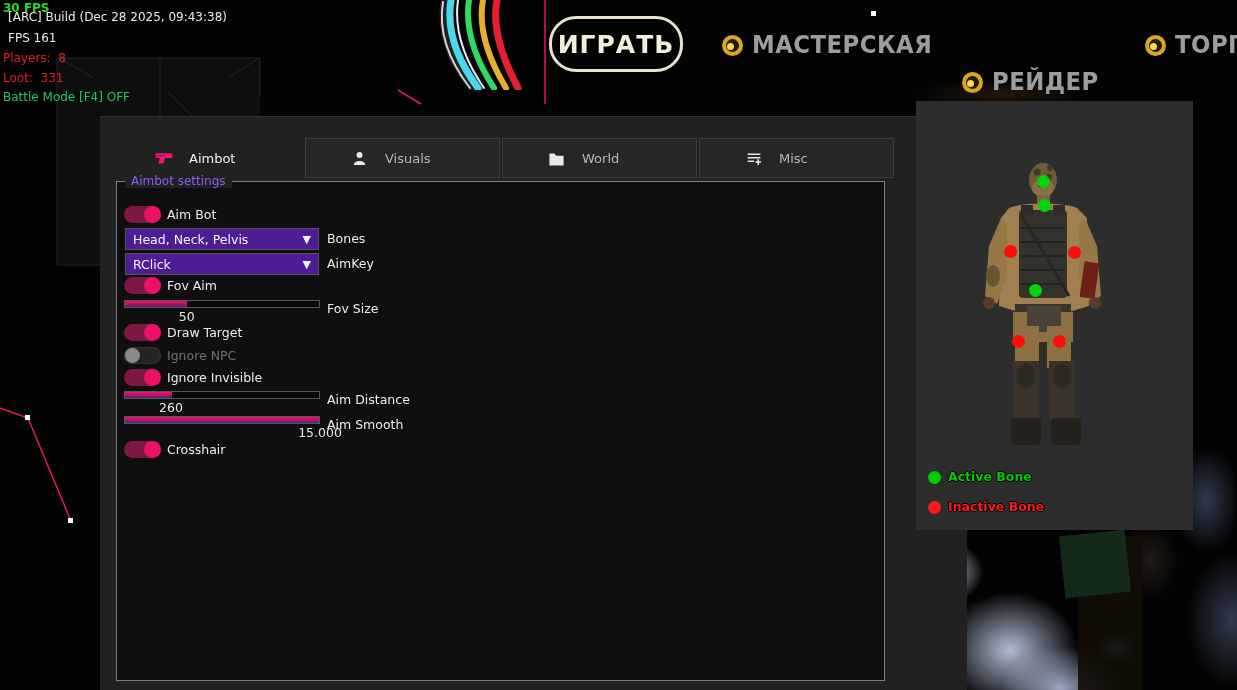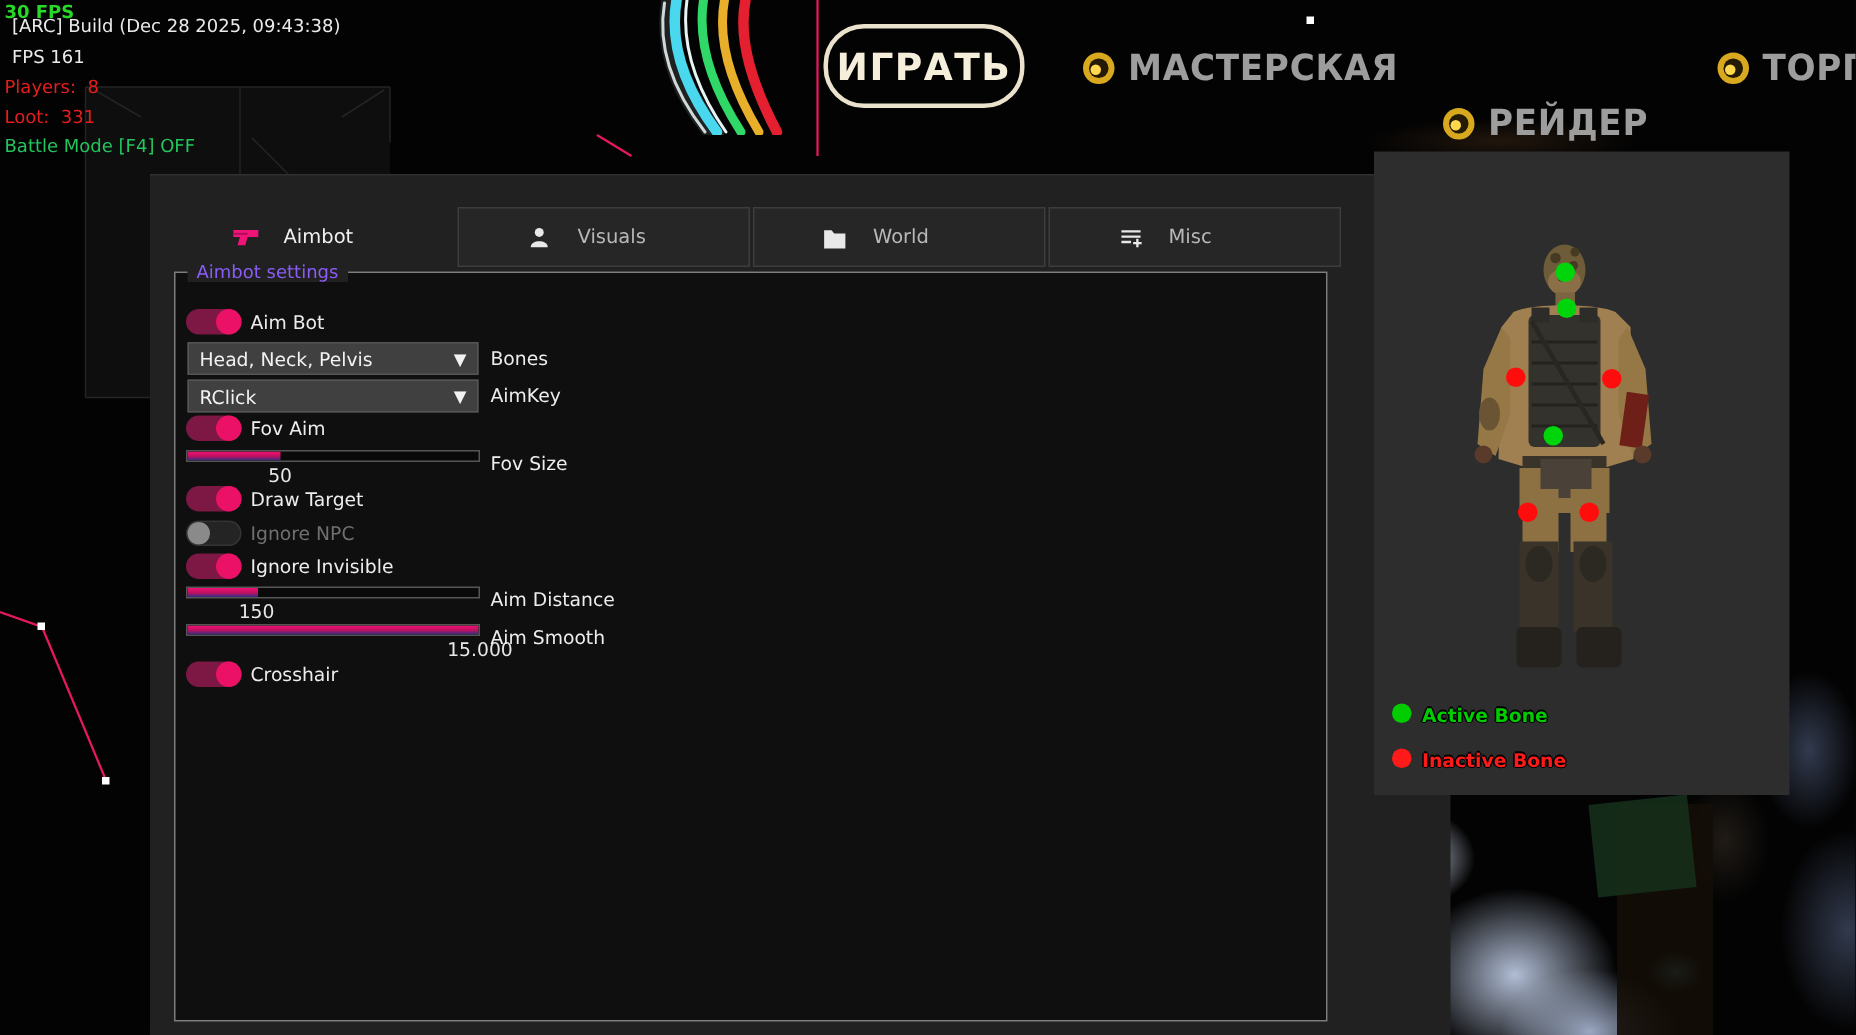--- a/index.html
+++ b/index.html
@@ -54,38 +54,38 @@
   #group-title{position:absolute;left:25px;top:57px;font-size:12px;color:#8b5cf6;background:#212121;padding:0 6px;z-index:2;}
 
   .row{position:absolute;left:0;width:799px;height:22px;}
   .toggle{position:absolute;left:24px;width:37px;height:17px;border-radius:9px;background:#7c1843;cursor:pointer;}
   .toggle .knob{position:absolute;right:0px;top:0px;width:17px;height:17px;border-radius:50%;background:#ea1166;}
   .toggle:not(.on){background:#242424;box-shadow:inset 0 0 0 1px #343434;}
   .toggle:not(.on) .knob{right:auto;left:1px;top:1px;width:15px;height:15px;background:#8a8a8a;}
   .t-label{position:absolute;left:67px;top:1px;font-size:12.5px;color:#ededed;}
   .toggle:not(.on) ~ .t-label{color:#707070;}
 
-  .dropdown{position:absolute;left:25px;width:194px;height:22px;background:#404040;border:1px solid #555;
+  .dropdown{position:absolute;left:25px;width:194px;height:22px;background:#4c1d95;border:1px solid #555;
     box-sizing:border-box;display:flex;align-items:center;justify-content:space-between;
     padding:0 7px;font-size:12.5px;color:#f2f2f2;cursor:pointer;gap:42px;}
   .dropdown .arrow{font-size:11px;color:#f2f2f2;}
   .side-label{position:absolute;left:227px;top:3px;font-size:12.5px;color:#ededed;white-space:nowrap;}
 
   .slider{position:absolute;left:24px;width:196px;cursor:pointer;}
   .slider .track{height:8px;background:#0a0a0a;border:1px solid #565656;box-sizing:border-box;overflow:hidden;}
   .slider .fill{height:100%;background:linear-gradient(180deg,#f01174 0%,#c01060 52%,#312f86 100%);}
   .s-value{position:absolute;top:9px;transform:translateX(-50%);font-size:12.5px;color:#e8e8e8;white-space:nowrap;}
   .slider-row .side-label{top:1px;}
 
   
   #hitbox-panel{left:916px;top:101px;width:277px;height:429px;background:#2d2d2d;z-index:10;}
   #hitbox-title{position:absolute;left:0;top:7px;width:100%;text-align:center;font-size:12.5px;color:#c9c9c9;}
   #soldier{position:absolute;left:55px;top:55px;}
   .hit-dot{position:absolute;width:13px;height:13px;border-radius:50%;}
-  .legend-row{position:absolute;left:12px;display:flex;align-items:flex-start;gap:7px;}
+  .legend-row{position:absolute;left:12px;display:flex;align-items:flex-end;gap:7px;}
   .legend-dot{width:13px;height:13px;border-radius:50%;flex:0 0 auto;}
   .legend-lbl{font-size:12.5px;font-weight:bold;
     text-shadow:-1px 0 #000,1px 0 #000,0 -1px #000,0 1px #000;}
 </style>
 </head>
 <body>
 
 <div id="game-bg" class="abs"></div>
 <div class="abs bg-brown-col"></div>
 <div class="abs bg-exit-sign"></div>
@@ -251,21 +251,21 @@
         <div class="knob"></div>
       </div>
     <span class="t-label">Ignore Invisible</span>
   </div>
 
   <div class="row slider-row" style="top:274px;height:30px;">
     <div class="slider">
       <div class="track">
           <div class="fill" style="width: 24%;"></div>
         </div>
-      <span class="s-value" style="left: 24%;">150</span>
+      <span class="s-value" style="left: 24%;">260</span>
     </div>
     <span class="side-label">Aim Distance</span>
   </div>
 
   <div class="row slider-row" style="top:299px;height:30px;">
     <div class="slider">
       <div class="track">
           <div class="fill" style="width: 100%;"></div>
         </div>
       <span class="s-value" style="left: 100%;">15.000</span>

